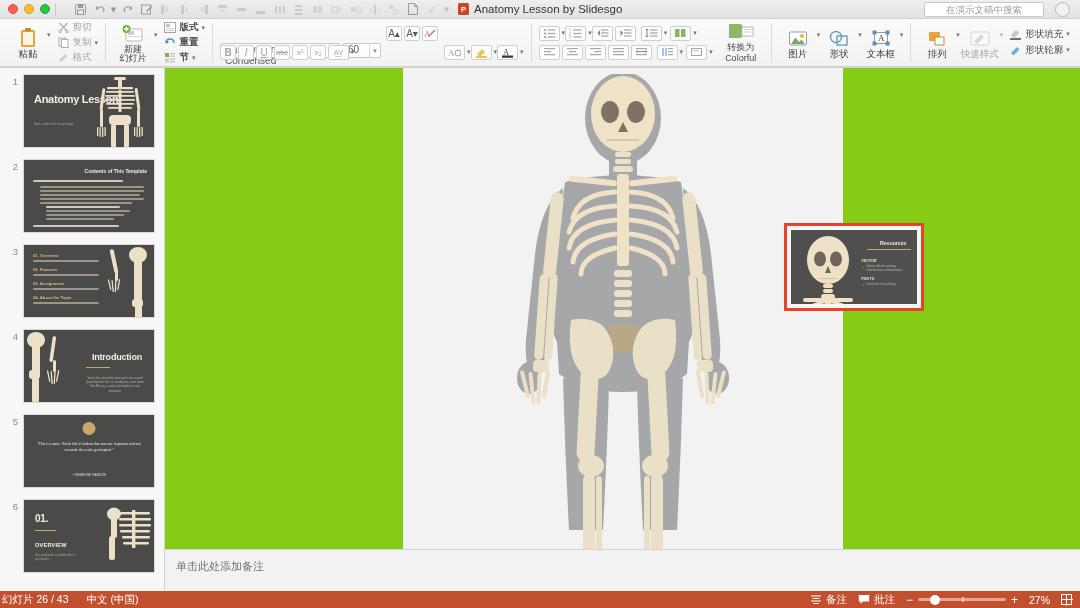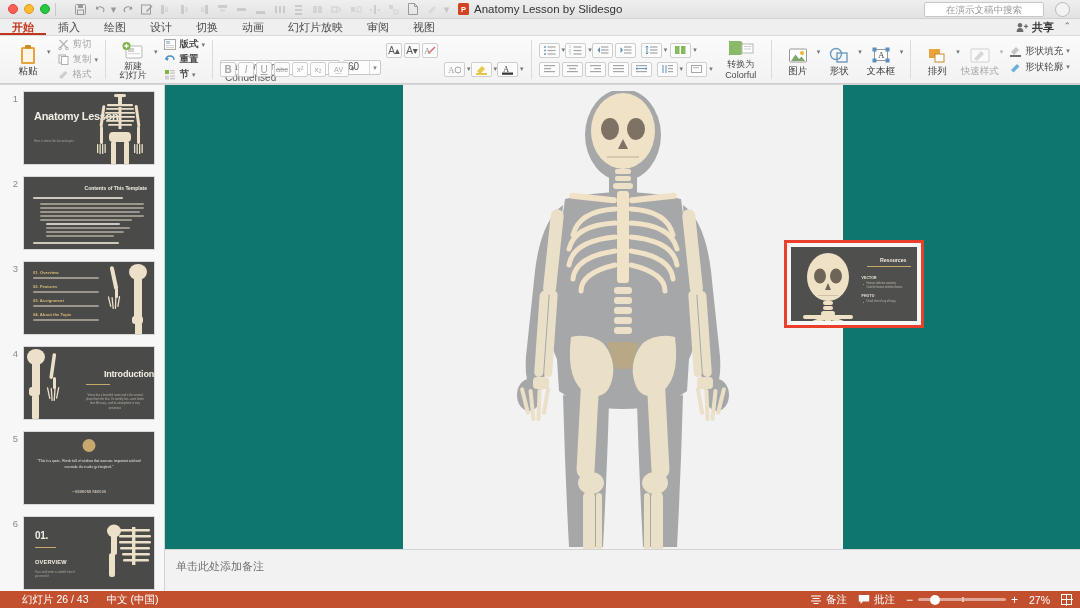--- a/index.html
+++ b/index.html
@@ -93,41 +93,41 @@
                overflow:hidden; position:relative; padding-top:6px; flex:0 0 165px;}
   .thumbrow{ display:flex; align-items:flex-start; padding:0 8px 11px 4px; }
   .thumbnum{ width:14px; text-align:right; font-size:9.5px; color:#8a8a8a; padding-top:2px; margin-right:5px;}
   .thumb{ width:132px; height:74px; background:#4a4a48; position:relative; overflow:hidden;
           border:1px solid #d9d7d7; }
   .t-line{ position:absolute; background:#c9a96a; height:1px;}
   .bar{ position:absolute; background:#9b958b; height:1.5px; border-radius:1px;}
   .bar.l{ background:#cfc9bd;}
 
   
-  .canvas{ flex:1 1 auto; background:#0f766e; position:relative; overflow:hidden;}
+  .canvas{ flex:1 1 auto; background:#84cc16; position:relative; overflow:hidden;}
   .slidestage{ position:absolute; left:50%; transform:translateX(-50%); top:0px;
                width:440px; height:490px; background:#f2f2f2; }
   .notesbar{ position:absolute; left:0; right:0; bottom:0; height:42px;
              background:#f2f2f2; border-top:1px solid #d5d3d3; }
   .notestext{ position:absolute; left:11px; top:9px; font-size:11px; color:#6f6f6f;}
 
   
   .obj{ position:absolute; left:381px; top:155px; width:140px; height:88px;
         border:3px solid #e8402a; background:#f6f6f6; padding:3px;}
   .objinner{ position:absolute; inset:4px; background:#4f4f4d; overflow:hidden;}
   .res-title{ position:absolute; right:10px; top:10px; font-size:5.2px; color:#efe9de; font-weight:bold;}
   .res-rule{ position:absolute; right:6px; top:19px; width:44px; height:1.2px; background:#c9a96a;}
   .res-h{ position:absolute; font-size:3.4px; color:#efe9de; font-weight:bold; letter-spacing:.2px;}
   .res-b{ position:absolute; font-size:2.6px; color:#bdb7ac;}
   .res-dot{ position:absolute; width:1.4px;height:1.4px;border-radius:50%;background:#c9a96a;}
 
   
   .statusbar{ height:17px; background:#c2502f; color:#fff; display:flex; align-items:center;
               font-size:10.5px; flex:0 0 17px; position:relative;}
-  .sb-left{ padding-left:10px; display:flex; gap:18px; align-items:center;margin-left:12px;}
+  .sb-left{ padding-left:2px; display:flex; gap:18px; align-items:center;}
   .sb-right{ position:absolute; right:8px; display:flex; gap:11px; align-items:center;}
   .sb-item{ display:flex;align-items:center;gap:4px; }
   .zoomslider{ display:flex;align-items:center;gap:5px;}
   .track{ position:relative; width:88px; height:3px; background:#e0a894; border-radius:2px;}
   .knob{ position:absolute; left:12px; top:-3.5px; width:10px;height:10px;border-radius:50%;background:#fff;}
   .tick{ position:absolute; left:44px; top:-1px; width:2px;height:5px;background:#e8c2b2;}
   .pm{ font-size:12px; line-height:1;}
   .fitbox{ width:11px;height:11px;border:1.2px solid #fff; position:relative;}
   .fitbox:before,.fitbox:after{content:"";position:absolute;background:#fff;}
   .fitbox:before{left:4px;top:0;width:1.2px;height:11px;}
@@ -265,40 +265,20 @@
       <div class="qicon dim" style="width:11px">▾</div>
     </div>
     <div class="doctitle">
       <span class="pptbadge">P</span>
       <span>Anatomy Lesson by Slidesgo</span>
     </div>
     <div class="searchbox">在演示文稿中搜索</div>
     <div class="circbtn"></div>
   </div>
 
-  <div class="tabsrow">
-    <div class="tab active">开始</div>
-    <div class="tab">插入</div>
-    <div class="tab">绘图</div>
-    <div class="tab">设计</div>
-    <div class="tab">切换</div>
-    <div class="tab">动画</div>
-    <div class="tab">幻灯片放映</div>
-    <div class="tab">审阅</div>
-    <div class="tab">视图</div>
-    <div class="share">
-      <svg width="13" height="11" viewBox="0 0 13 11">
-          <circle cx="4" cy="3.2" r="2.2" fill="#6b6b6b"></circle>
-          <path d="M.6 10 Q.6 6 4 6 Q7.4 6 7.4 10 Z" fill="#6b6b6b"></path>
-          <path d="M10 2.2 V6.4 M7.9 4.3 H12.1" stroke="#6b6b6b" stroke-width="1.2"></path>
-        </svg>
-      <span>共享</span>
-    </div>
-    <div class="sharechev">⌃</div>
-  </div>
 
   <div class="ribbon">
 
     <div class="grp">
       <div class="bigbtn">
         <span class="bi">
           <svg width="20" height="22" viewBox="0 0 20 22">
               <rect x="3" y="3" width="14" height="17" rx="1.5" fill="#e8a33d"></rect>
               <rect x="5" y="5" width="10" height="13" fill="#fdf6e6"></rect>
               <rect x="7" y="1" width="6" height="3.5" rx="1" fill="#c98a2a"></rect>
@@ -778,21 +758,21 @@
                 <rect x="8" y="47" width="7" height="26" rx="3"></rect>
                 <rect x="27" y="6" width="3.5" height="26" rx="1.7" transform="rotate(8 28 19)"></rect>
                 <rect x="29" y="30" width="3" height="12" rx="1.5"></rect>
                 <rect x="24" y="40" width="1.3" height="12" rx=".6" transform="rotate(-12 25 46)"></rect>
                 <rect x="27" y="41" width="1.3" height="13" rx=".6" transform="rotate(-4 28 47)"></rect>
                 <rect x="30" y="41" width="1.3" height="13" rx=".6" transform="rotate(4 31 47)"></rect>
                 <rect x="33" y="40" width="1.3" height="12" rx=".6" transform="rotate(11 34 46)"></rect>
               </g>
             </svg>
           </div>
-          <div style="position:absolute;right:0;top:22px;font-size:9px;font-weight:bold;color:#f2ede4;letter-spacing:-.2px">Introduction</div>
+          <div style="position:absolute;right:12px;top:22px;font-size:9px;font-weight:bold;color:#f2ede4;letter-spacing:-.2px">Introduction</div>
           <div class="t-line" style="right:44px;top:37px;width:24px;height:1.3px;"></div>
           <div style="position:absolute;right:8px;top:47px;width:62px;font-size:2.7px;color:#b8b1a5;text-align:center;line-height:1.55">Venus has a beautiful name and is the second planet from the Sun. It's terribly hot—even hotter than Mercury—and its atmosphere is very poisonous</div>
         </div>
       </div>
 
       <div class="thumbrow">
         <div class="thumbnum">5</div>
         <div class="thumb">
           <div style="position:absolute;left:50%;transform:translateX(-50%);top:7px;width:13px;height:13px;border-radius:50%;background:#c9a86f;"></div>
           <div style="position:absolute;left:12px;right:12px;top:26px;font-size:3.6px;color:#efe9de;text-align:center;line-height:1.75;font-family:'Liberation Serif',serif">"This is a quote. Words full of wisdom that someone important said and can make the reader get inspired."</div>

